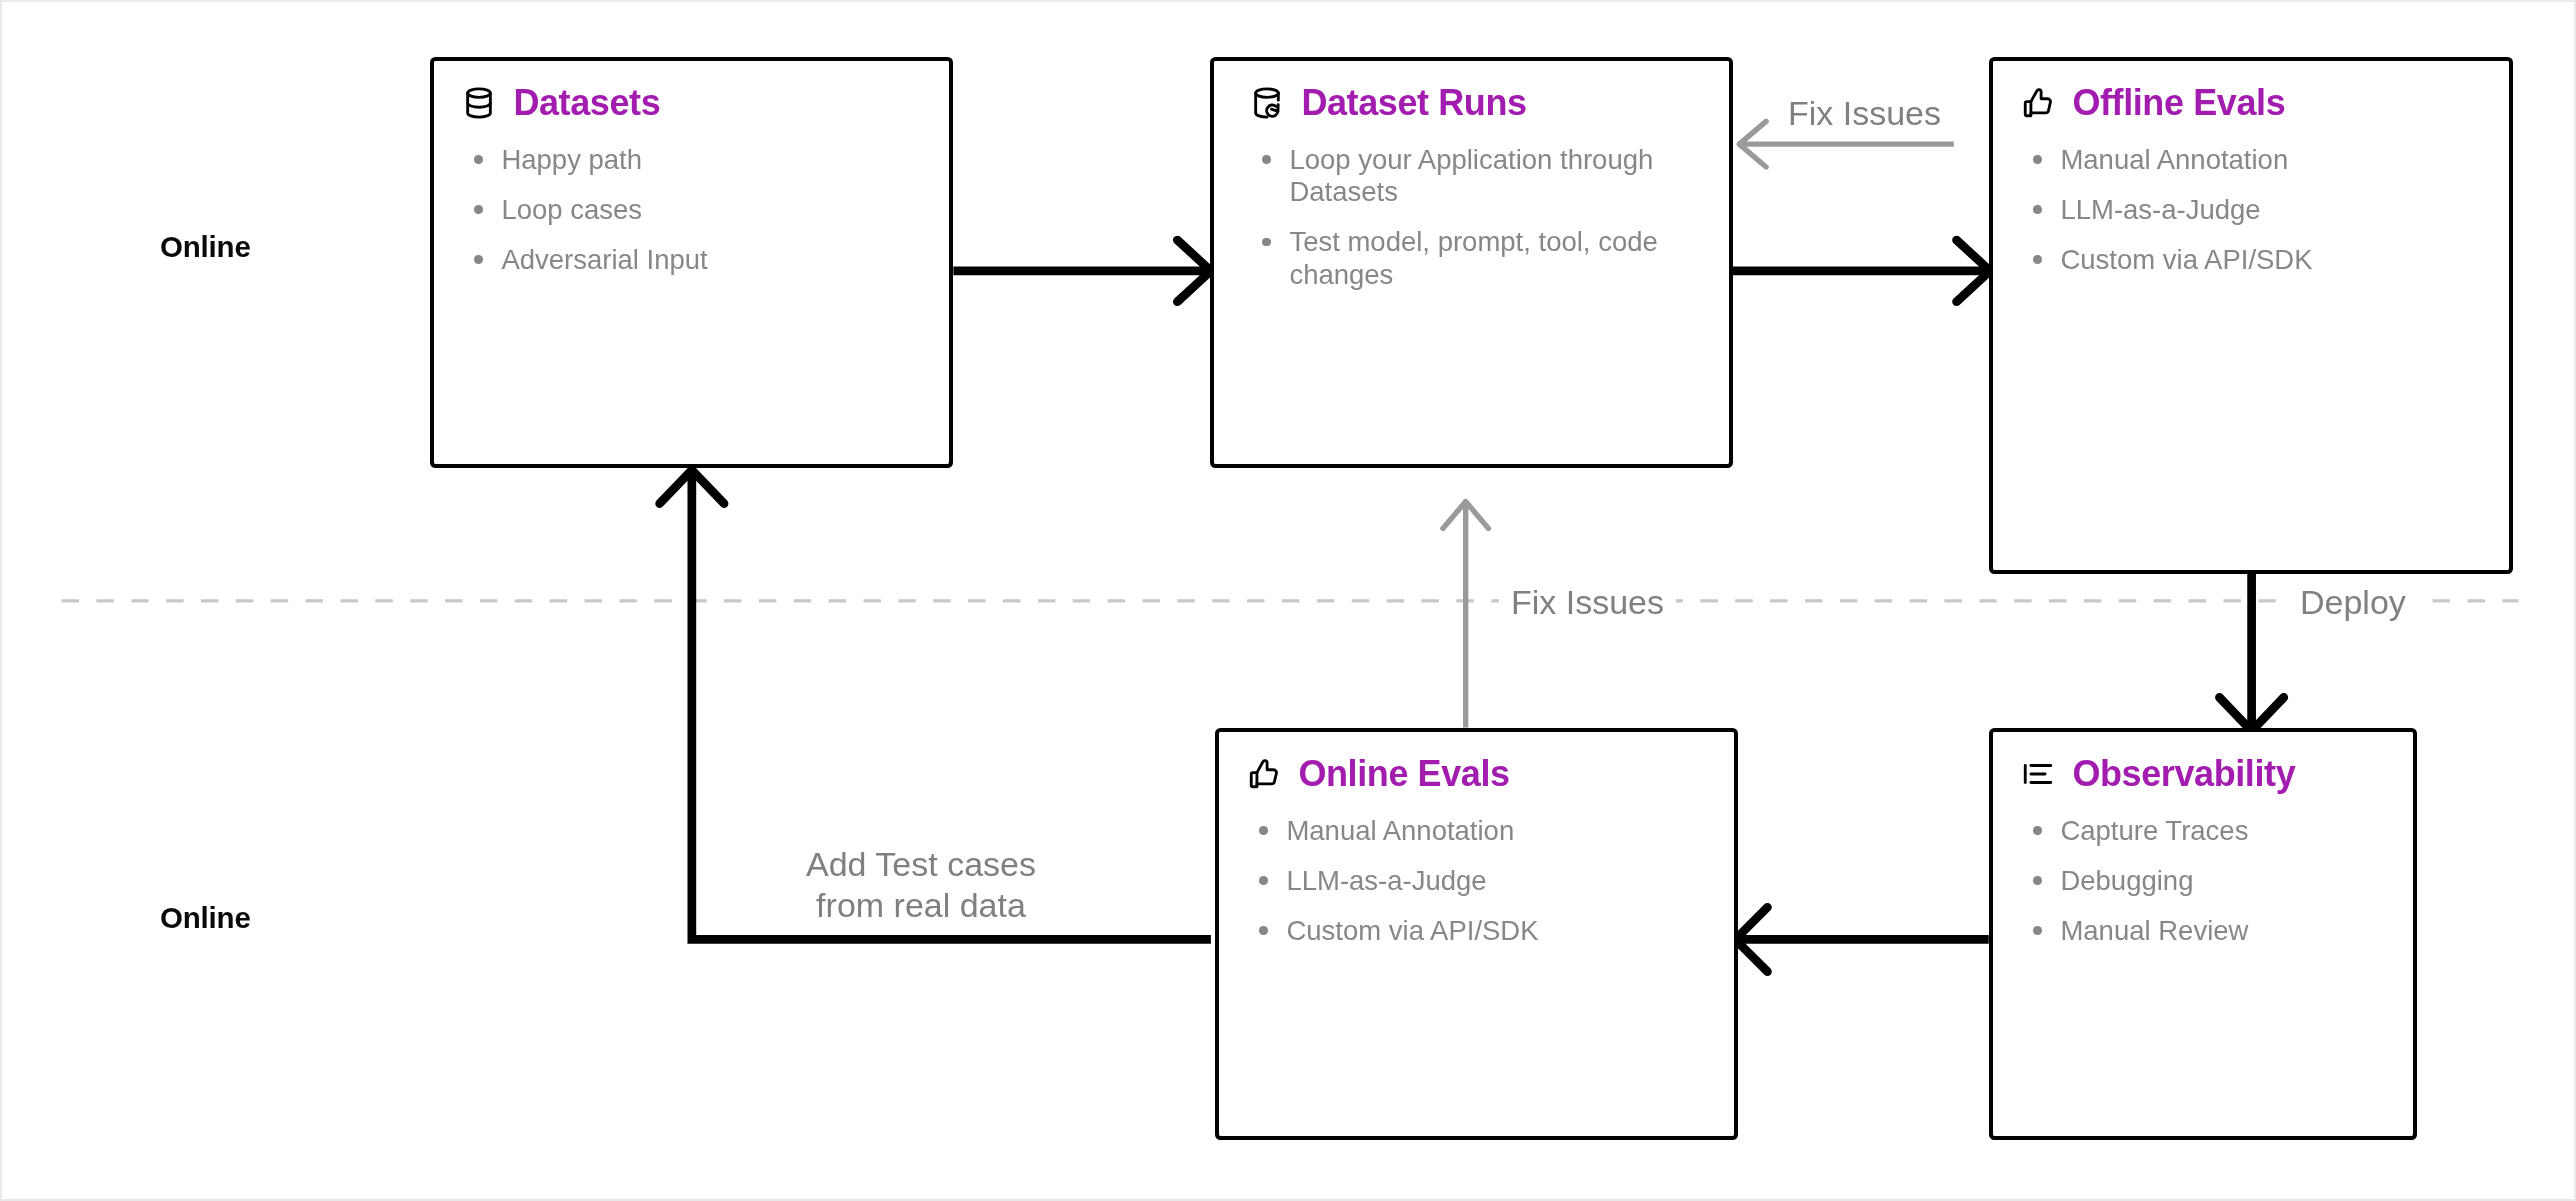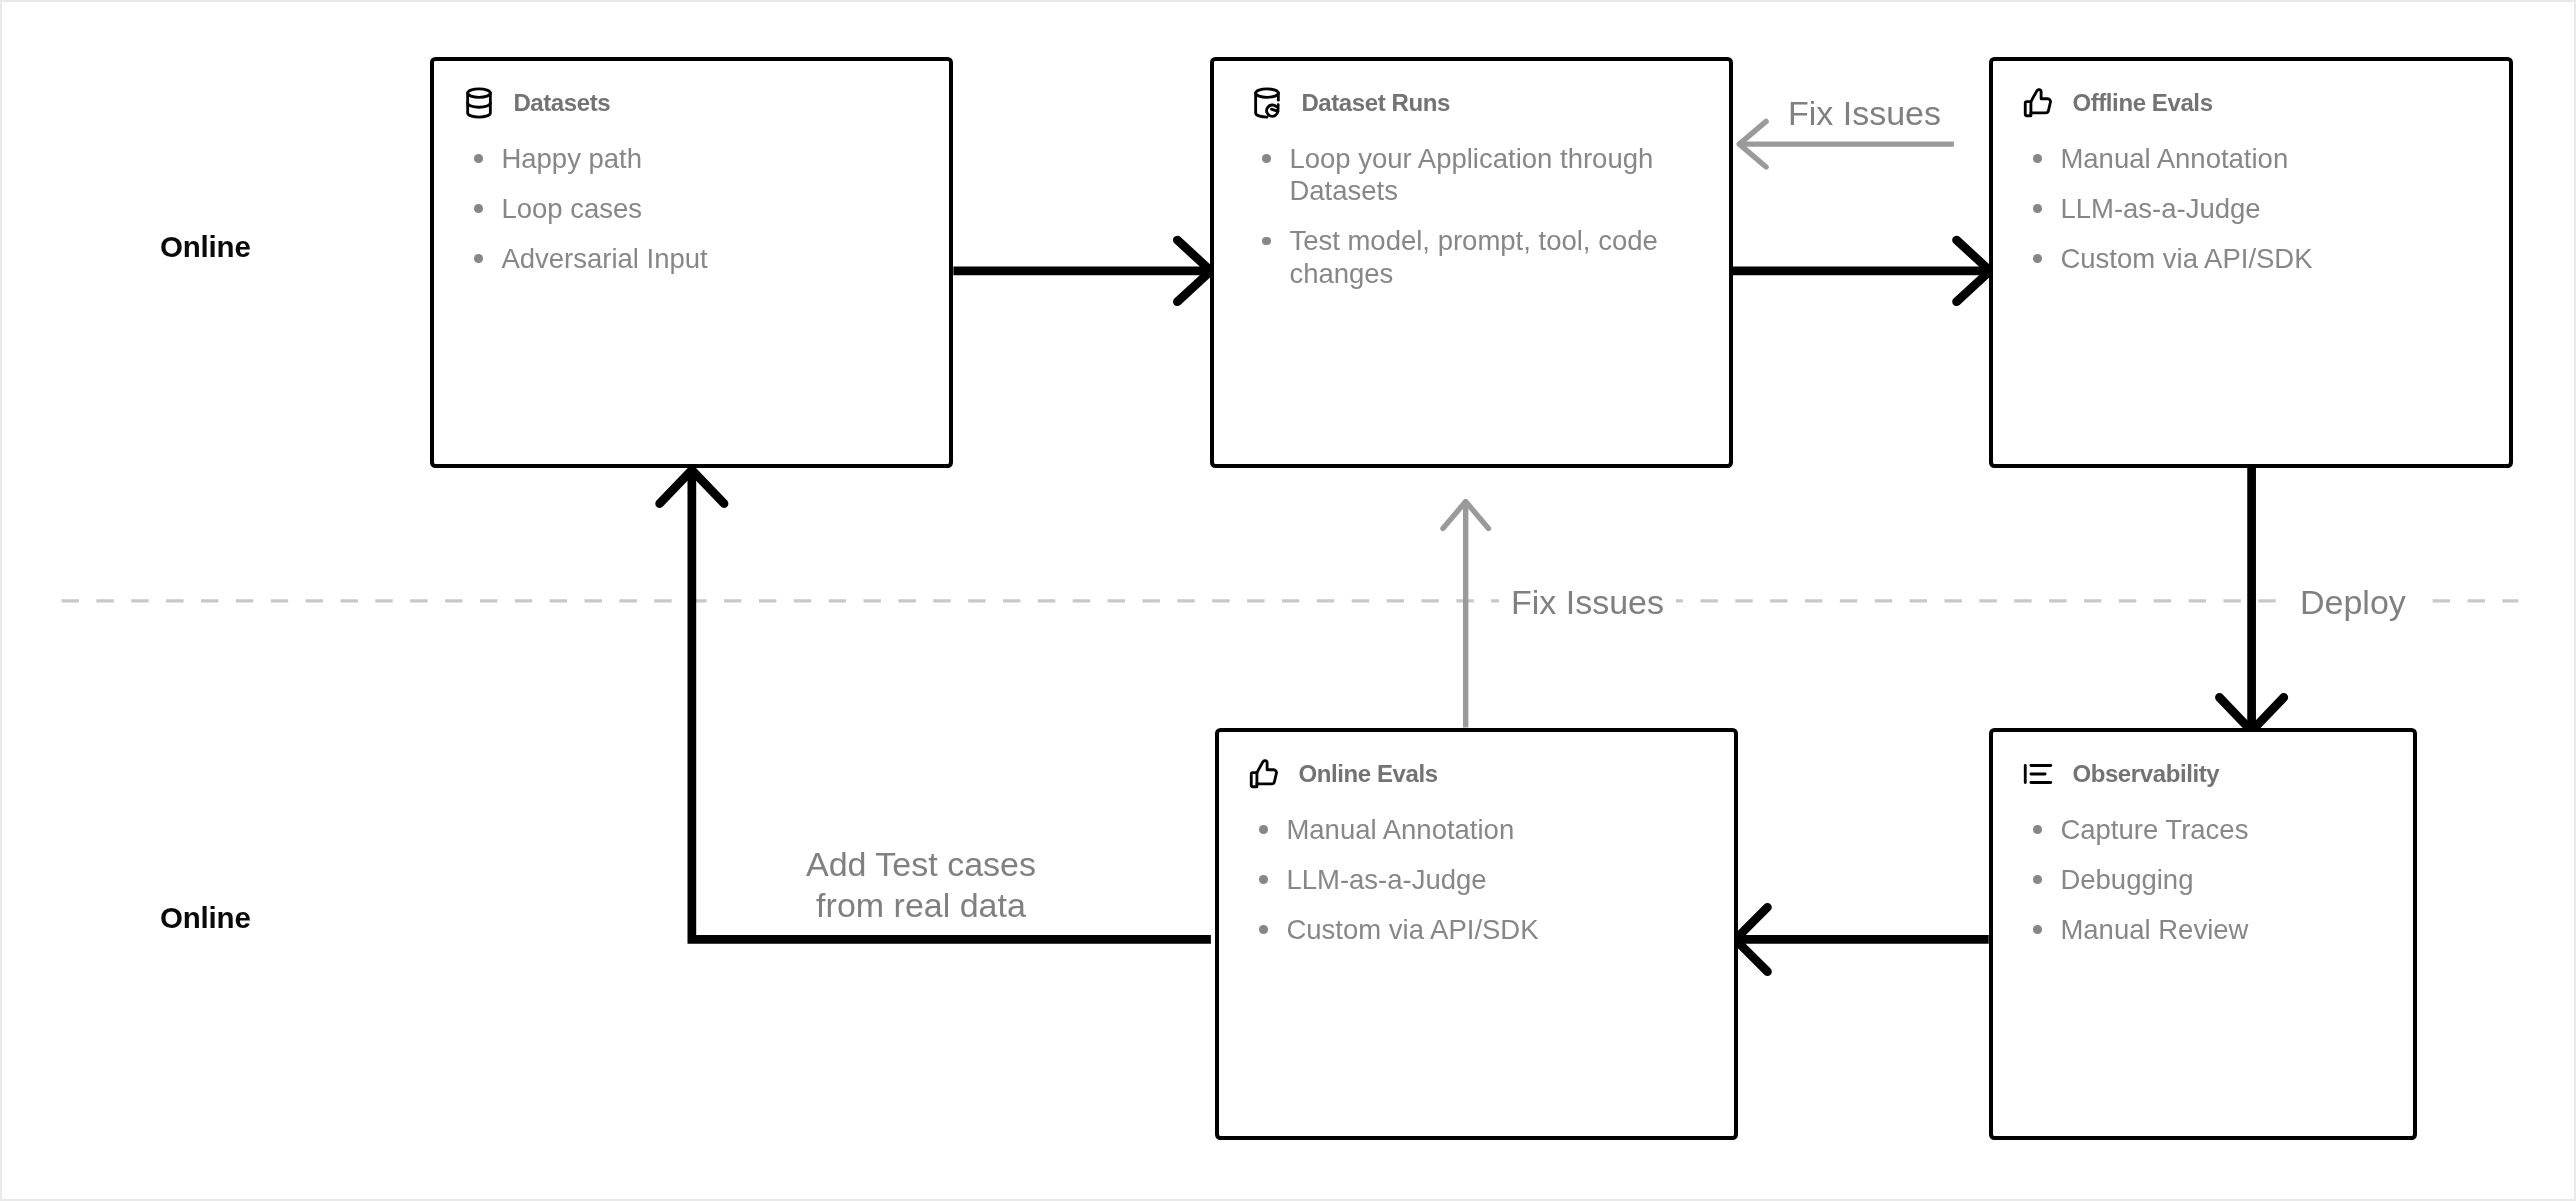--- a/index.html
+++ b/index.html
@@ -28,21 +28,21 @@
   .node-head{
     display:flex;align-items:center;gap:17.4px;
     margin-bottom:23px;
   }
   .node-icon{
     width:35px;height:35px;flex:0 0 35px;
     display:flex;align-items:center;justify-content:center;
   }
   .node-icon svg{display:block;}
   .node-title{
-    font-size:24px;font-weight:bold;color:#737373;
+    font-size:36px;font-weight:bold;color:#a21caf;
     letter-spacing:-0.4px;line-height:1;white-space:nowrap;
   }
   ul.bullets{list-style:none;margin:0;padding:0 0 0 9.4px;}
   ul.bullets li{
     position:relative;
     padding-left:31px;
     color:#878787;
     font-size:27.5px;
     line-height:1.18;
     margin-bottom:17.4px;
@@ -158,21 +158,21 @@
         </svg>
       </span>
       <span class="node-title">Dataset Runs</span>
     </div>
     <ul class="bullets">
       <li>Loop your Application through Datasets</li>
       <li>Test model, prompt, tool, code changes</li>
     </ul>
   </div>
 
-  <div class="node" style="left:1987px;top:55px;width:524px;height:411px;">
+  <div class="node" style="left:1987px;top:55px;width:524px;height:517px;">
     <div class="node-head">
       <span class="node-icon">
         <svg width="34" height="34" viewBox="0 0 24 24" fill="none" stroke="#000" stroke-width="2" stroke-linecap="round" stroke-linejoin="round">
           <path d="M7 11v10H4a1 1 0 0 1-1-1v-8a1 1 0 0 1 1-1h3z"></path>
           <path d="M7 11l4.2-7.6a1.6 1.6 0 0 1 3 .8V9h4.6a2 2 0 0 1 1.95 2.45l-1.4 6A2 2 0 0 1 17.4 19H7"></path>
         </svg>
       </span>
       <span class="node-title">Offline Evals</span>
     </div>
     <ul class="bullets">

